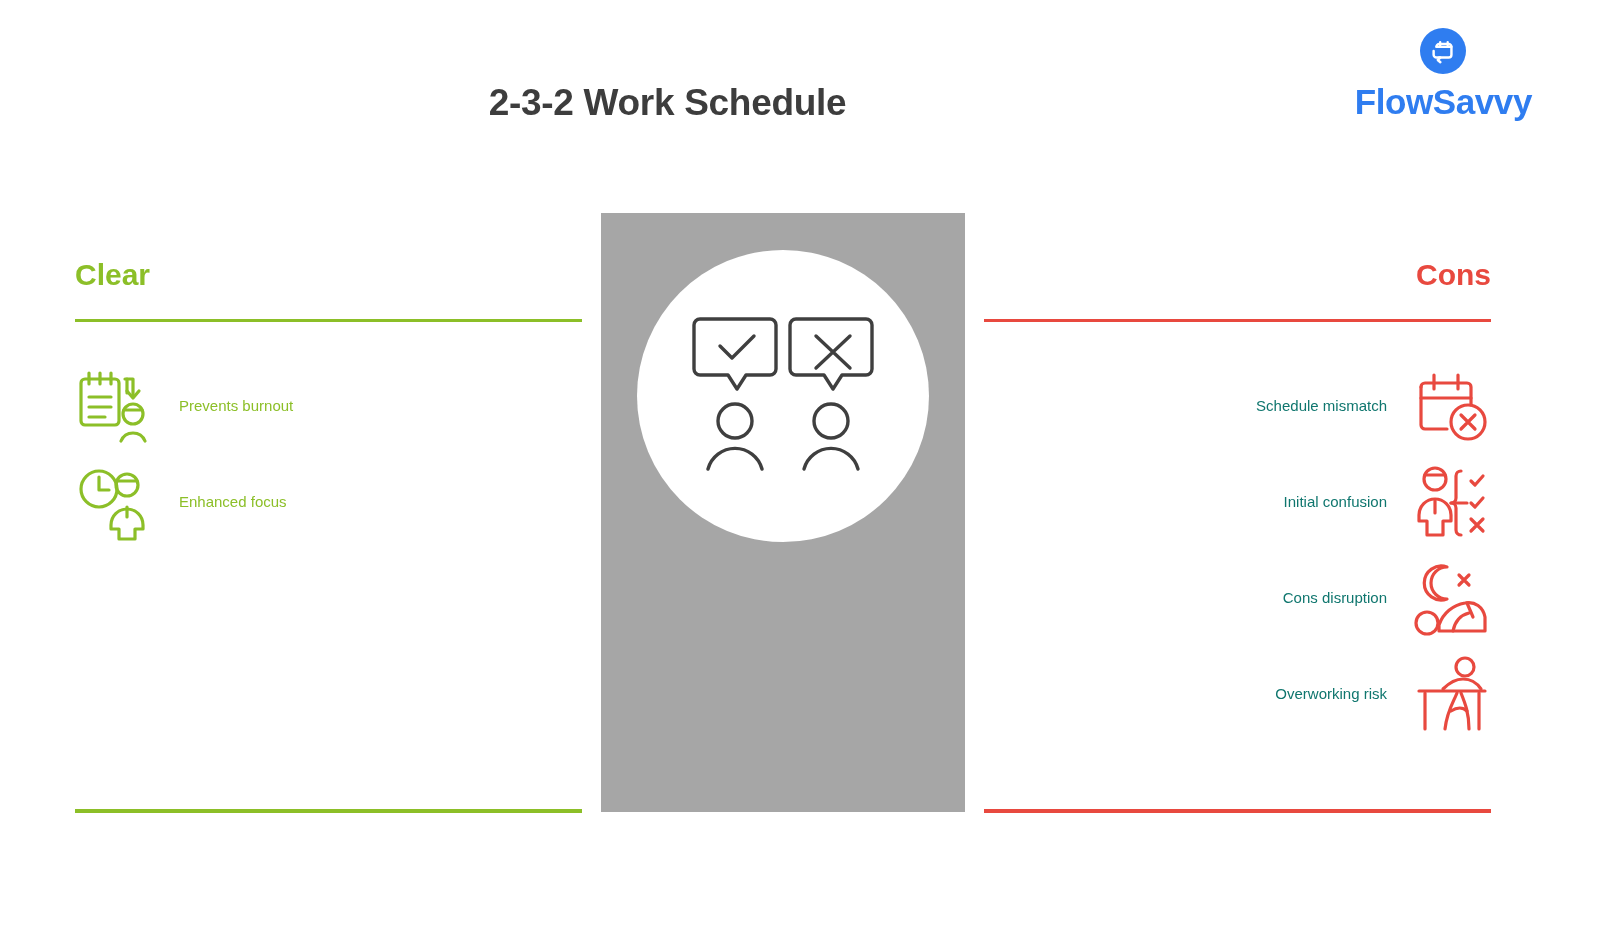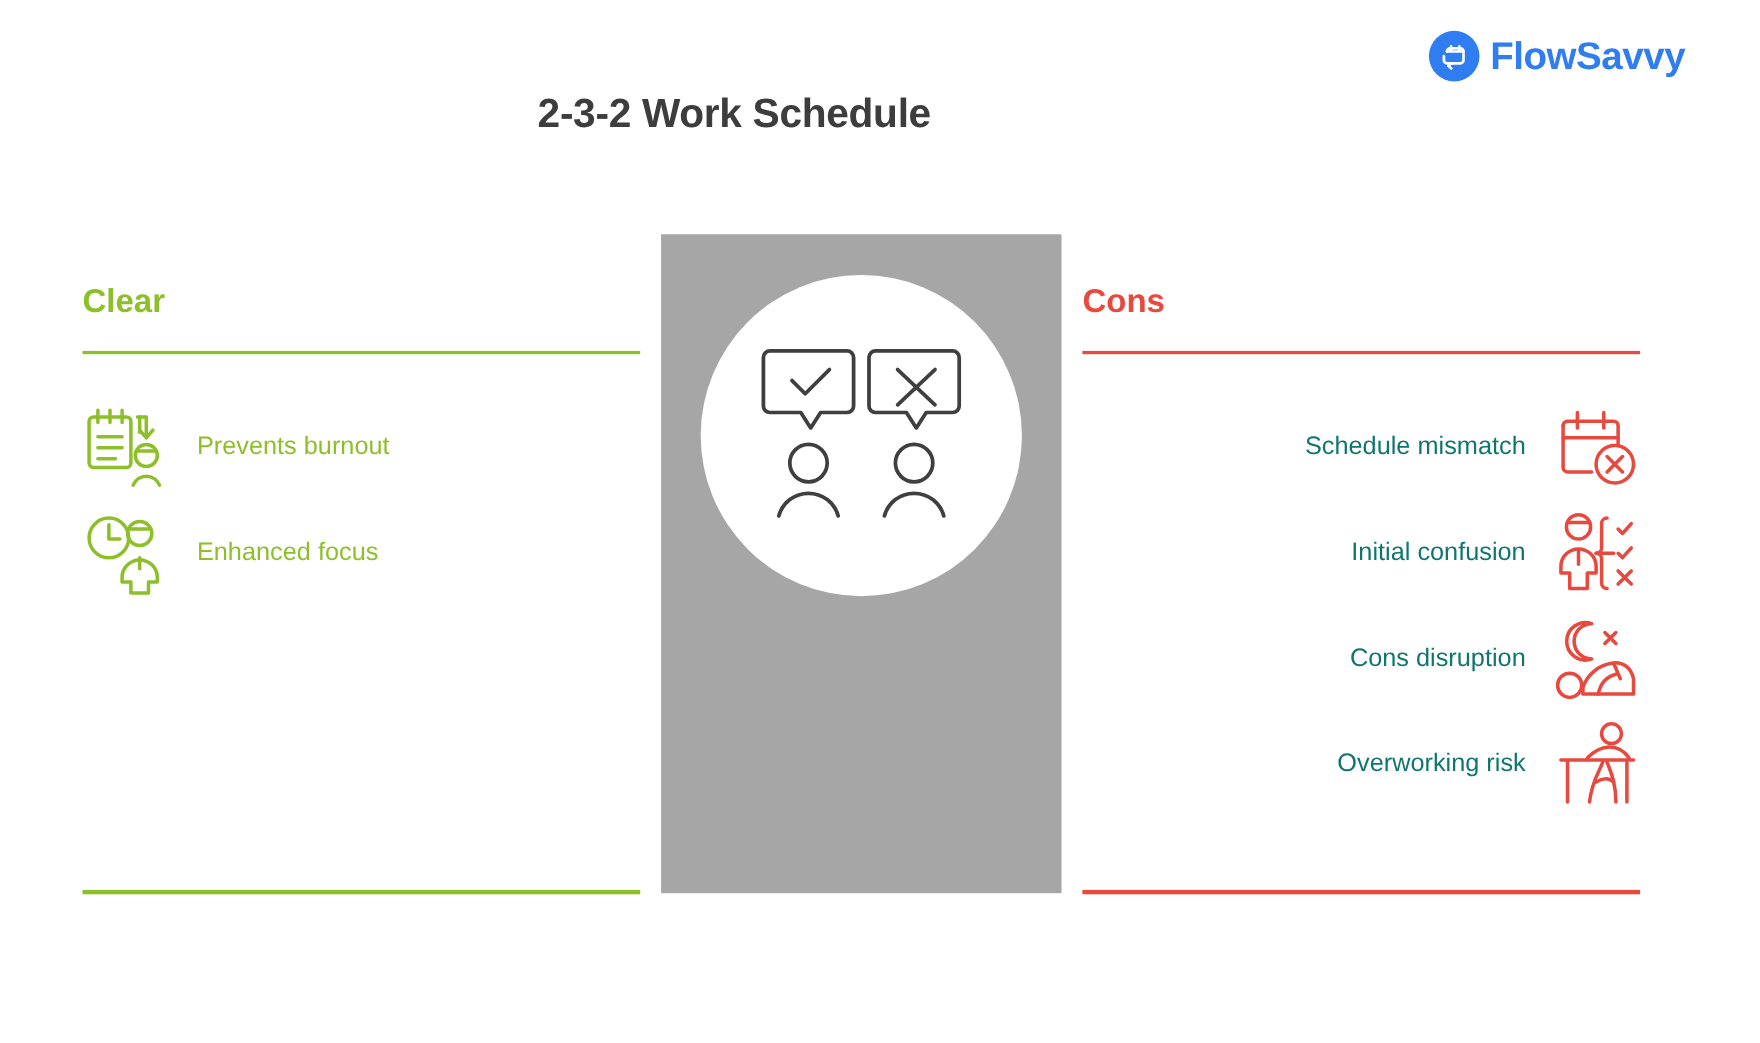--- a/index.html
+++ b/index.html
@@ -17,20 +17,21 @@
     background: #ffffff;
   }
 
   
   #brand {
     position: absolute;
     top: 28px; right: 68px;
     display: flex;
     align-items: center;
     gap: 10px;
+    flex-direction: column;
   }
   #brand-mark {
     width: 46px; height: 46px;
     border-radius: 50%;
     background: #2f7df0;
     display: flex; align-items: center; justify-content: center;
   }
   #brand-name {
     font-size: 35px;
     font-weight: bold;
@@ -80,21 +81,21 @@
   #pros-column { left: 75px; }
   #cons-column { left: 984px; }
 
   .col-heading {
     font-size: 30px;
     font-weight: bold;
     line-height: 1.1;
     margin: 0 0 28px 0;
   }
   #pros-column .col-heading { color: #8cbf28; text-align: left; }
-  #cons-column .col-heading { color: #e8493f; text-align: left; }
+  #cons-column .col-heading { color: #e8493f; text-align: right; }
 
   .rule {
     height: 3px;
     width: 100%;
   }
   .rule-pros { background: #8cbf28; }
   .rule-cons { background: #e8493f; }
 
   .items {
     margin-top: 36px;
@@ -109,21 +110,21 @@
   }
   #pros-column .item { justify-content: flex-start; }
   #cons-column .item { justify-content: flex-end; }
 
   .item-icon {
     width: 78px; height: 78px;
     flex: 0 0 78px;
     display: flex; align-items: center; justify-content: center;
   }
   .item-label {
-    font-size: 23px;
+    font-size: 15px;
     line-height: 1.2;
     white-space: nowrap;
   }
   #pros-column .item-label { color: #8cbf28; margin-left: 26px; }
   #cons-column .item-label { color: #0f766e; margin-right: 26px; }
 
   
   .rule-bottom {
     position: absolute;
     top: 809px;

